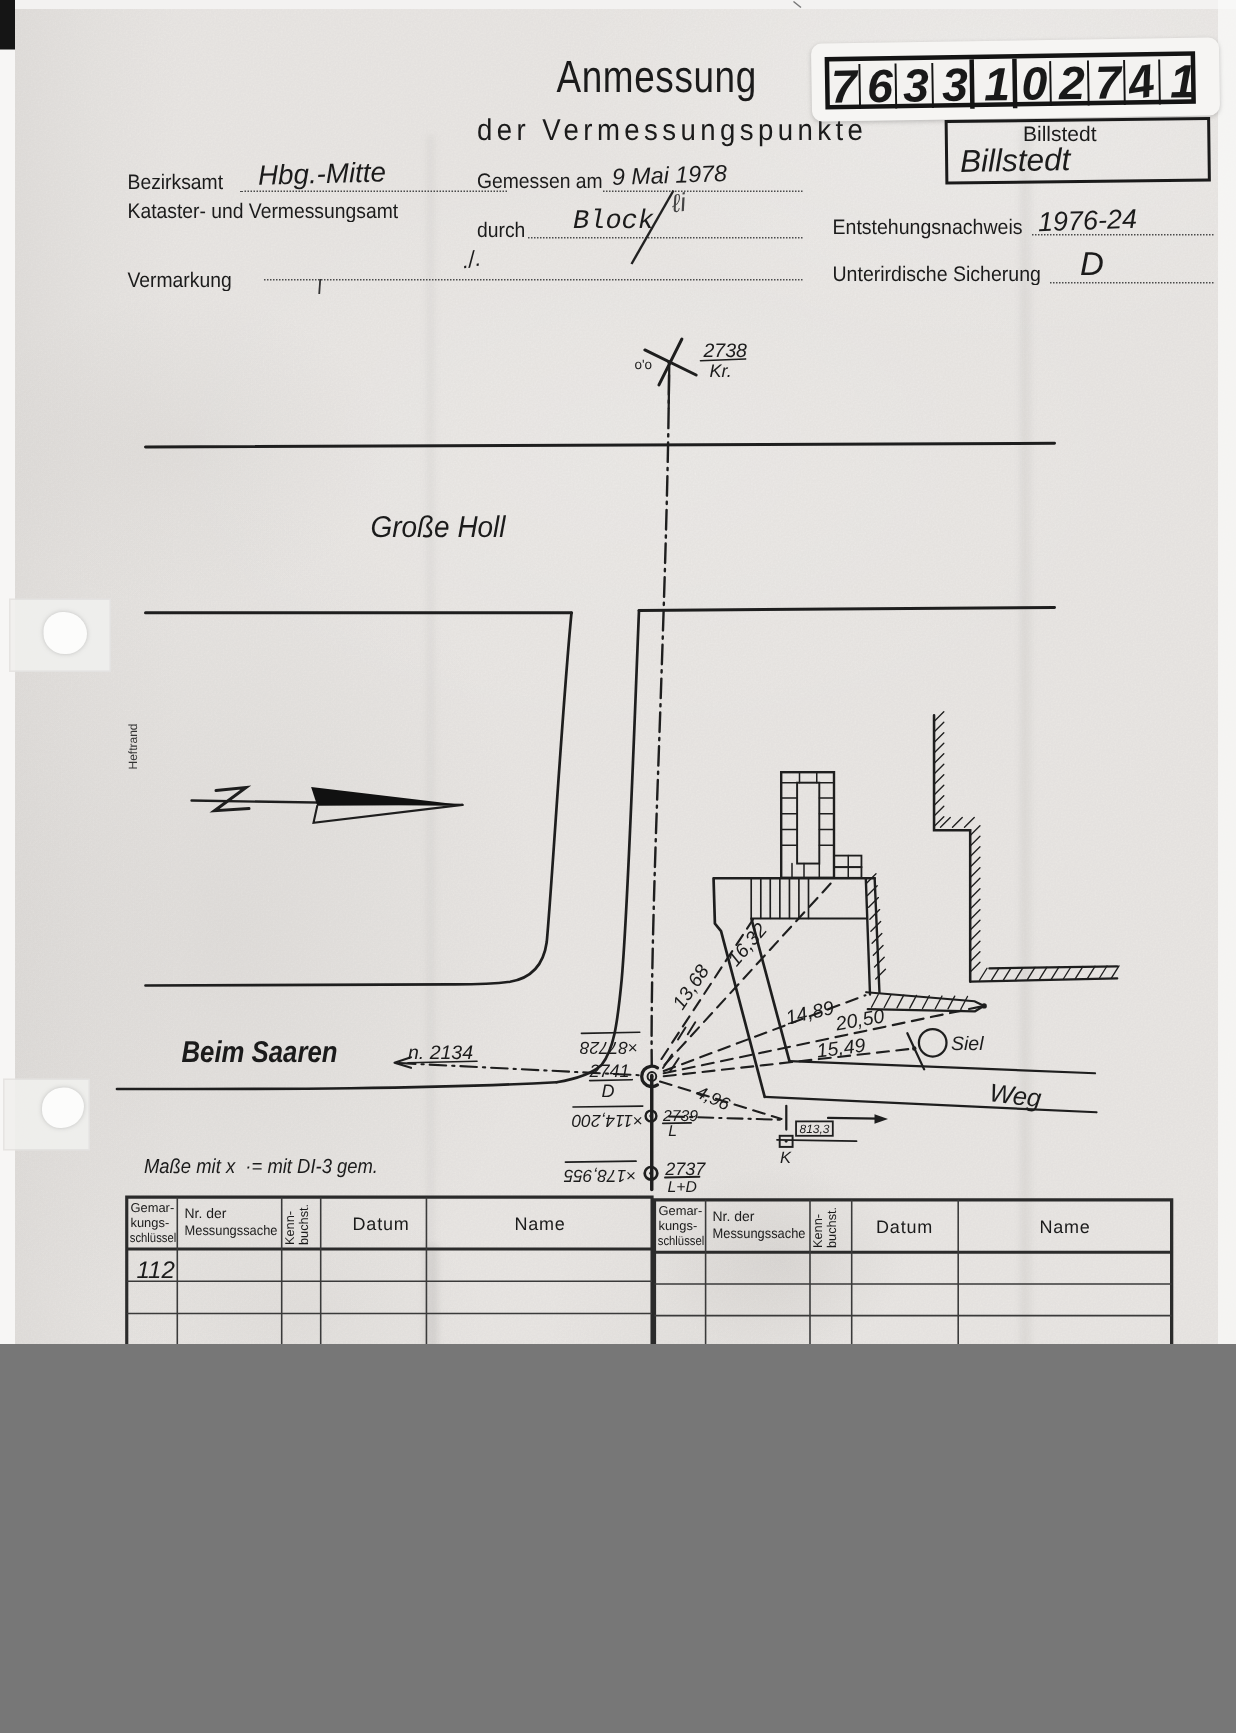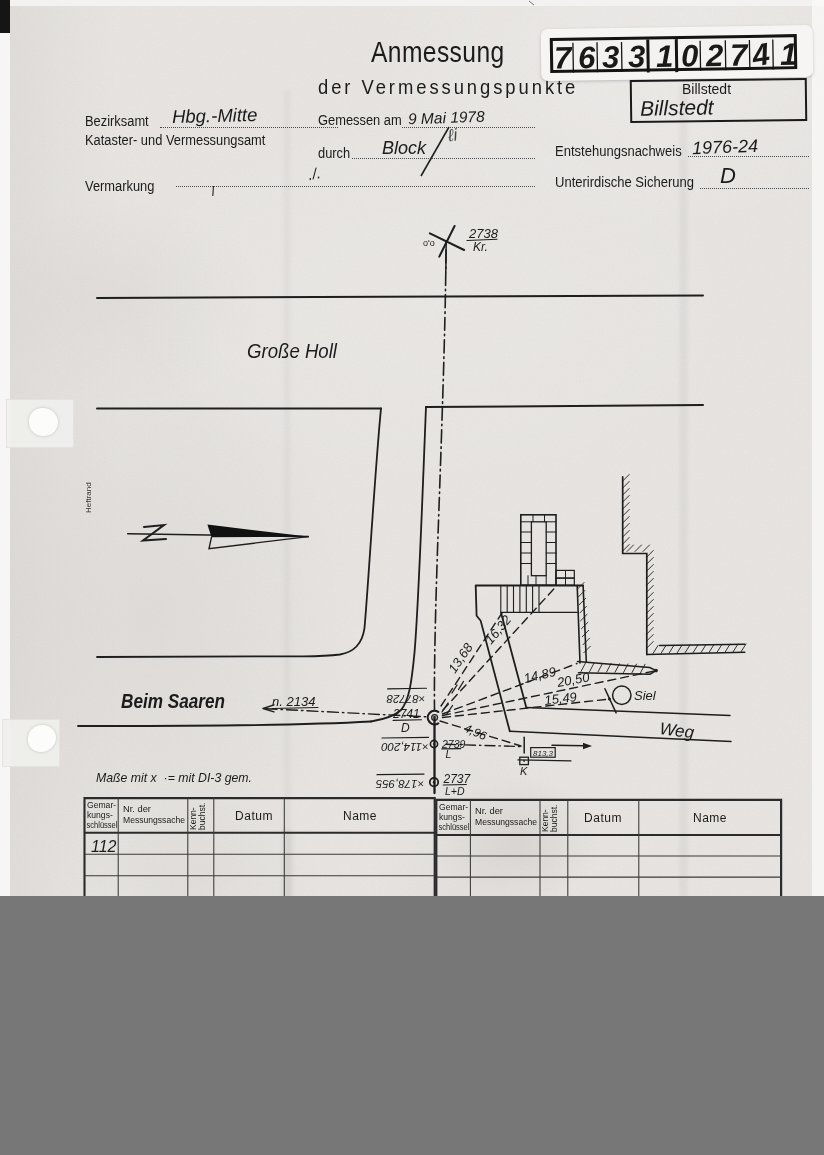--- a/index.html
+++ b/index.html
@@ -58,21 +58,21 @@
 <div class="t hw" style="left:172px;top:105px;font-size:18.5px;transform:rotate(-1.5deg);">Hbg.-Mitte</div>
 <div class="dot" style="left:160px;top:93px;width:178px;height:34px;"></div>
 <div class="t" style="left:85px;top:132px;font-size:14px;transform:scaleX(0.92);transform-origin:left top;">Kataster- und Vermessungsamt</div>
 
 <div class="t" style="left:318px;top:112px;font-size:14px;transform:scaleX(0.92);transform-origin:left top;">Gemessen am</div>
 <div class="dot" style="left:402px;top:93px;width:133px;height:34px;"></div>
 <div class="t hw" style="left:408px;top:109px;font-size:15.5px;transform:rotate(-2deg);">9 Mai 1978</div>
 
 <div class="t" style="left:318px;top:145px;font-size:14px;transform:scaleX(0.92);transform-origin:left top;">durch</div>
 <div class="dot" style="left:352px;top:124px;width:183px;height:34px;"></div>
-<div class="t hw" style="left:382px;top:138px;font-size:18px;">Block</div>
+<div class="t hw" style="left:382px;top:138px;font-size:18px;font-family:Liberation Mono, monospace;">Block</div>
 <svg class="t" style="left:408px;top:124px" width="50" height="55">
       <path d="M41,3 L13,52" stroke="#222" stroke-width="1.6" fill="none"></path>
     </svg>
 <div class="t hw" style="left:448px;top:126px;font-size:17px;color:#444;transform:rotate(-8deg);">ℓi</div>
 
 <div class="t" style="left:85px;top:178px;font-size:14px;transform:scaleX(0.92);transform-origin:left top;">Vermarkung</div>
 <div class="dot" style="left:176px;top:158px;width:359px;height:28px;"></div>
 <div class="t hw" style="left:308px;top:165px;font-size:15px;transform:rotate(-10deg);">./.</div>
 
 <div class="t" style="left:555px;top:143px;font-size:14px;transform:scaleX(0.93);transform-origin:left top;">Entstehungsnachweis</div>

